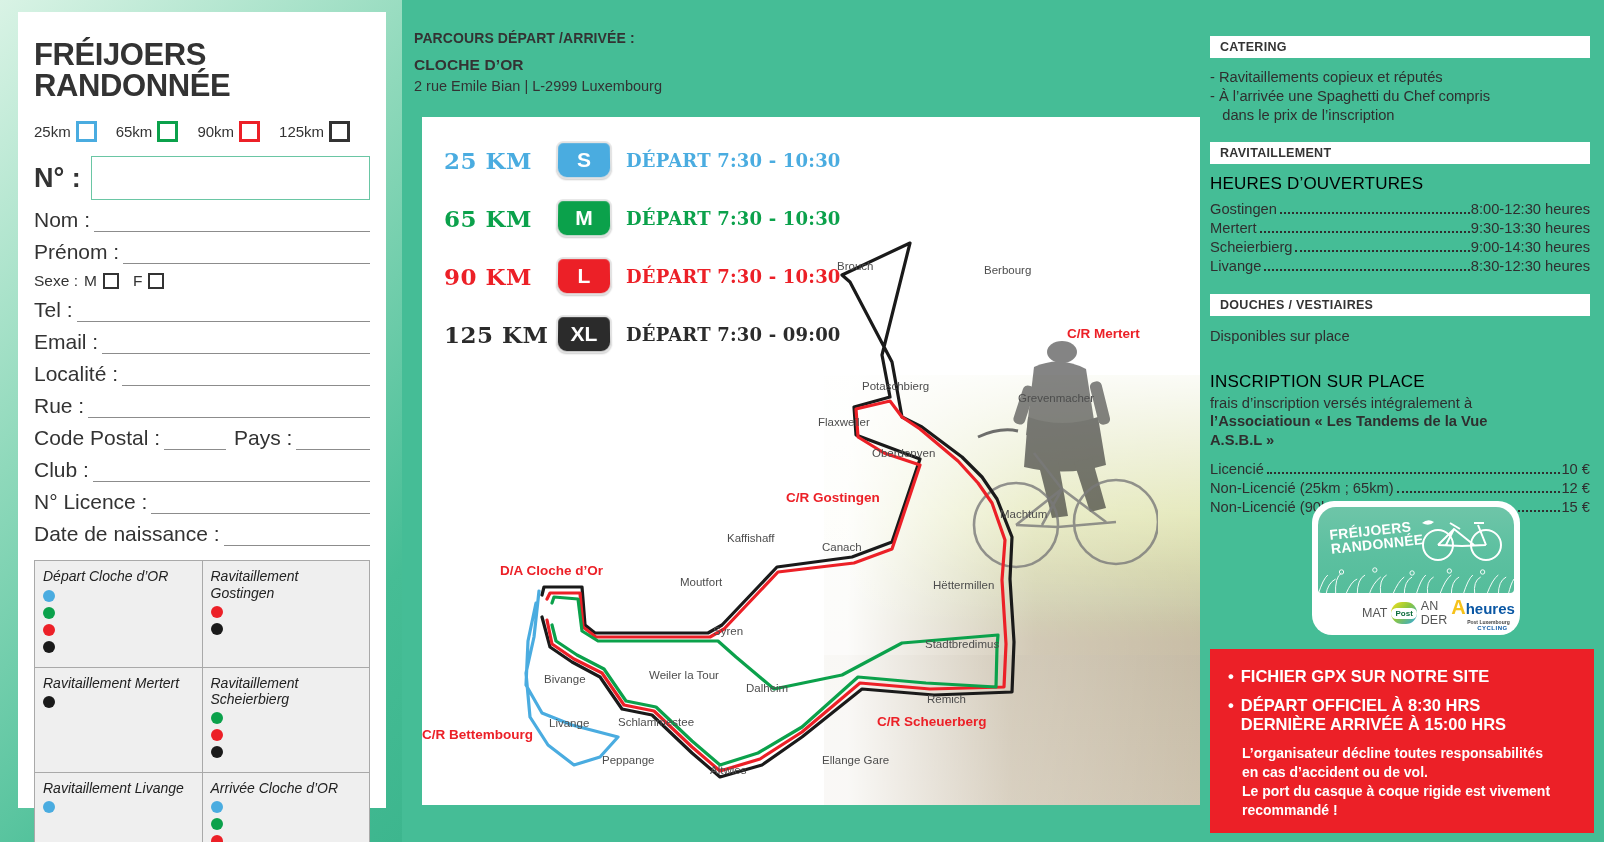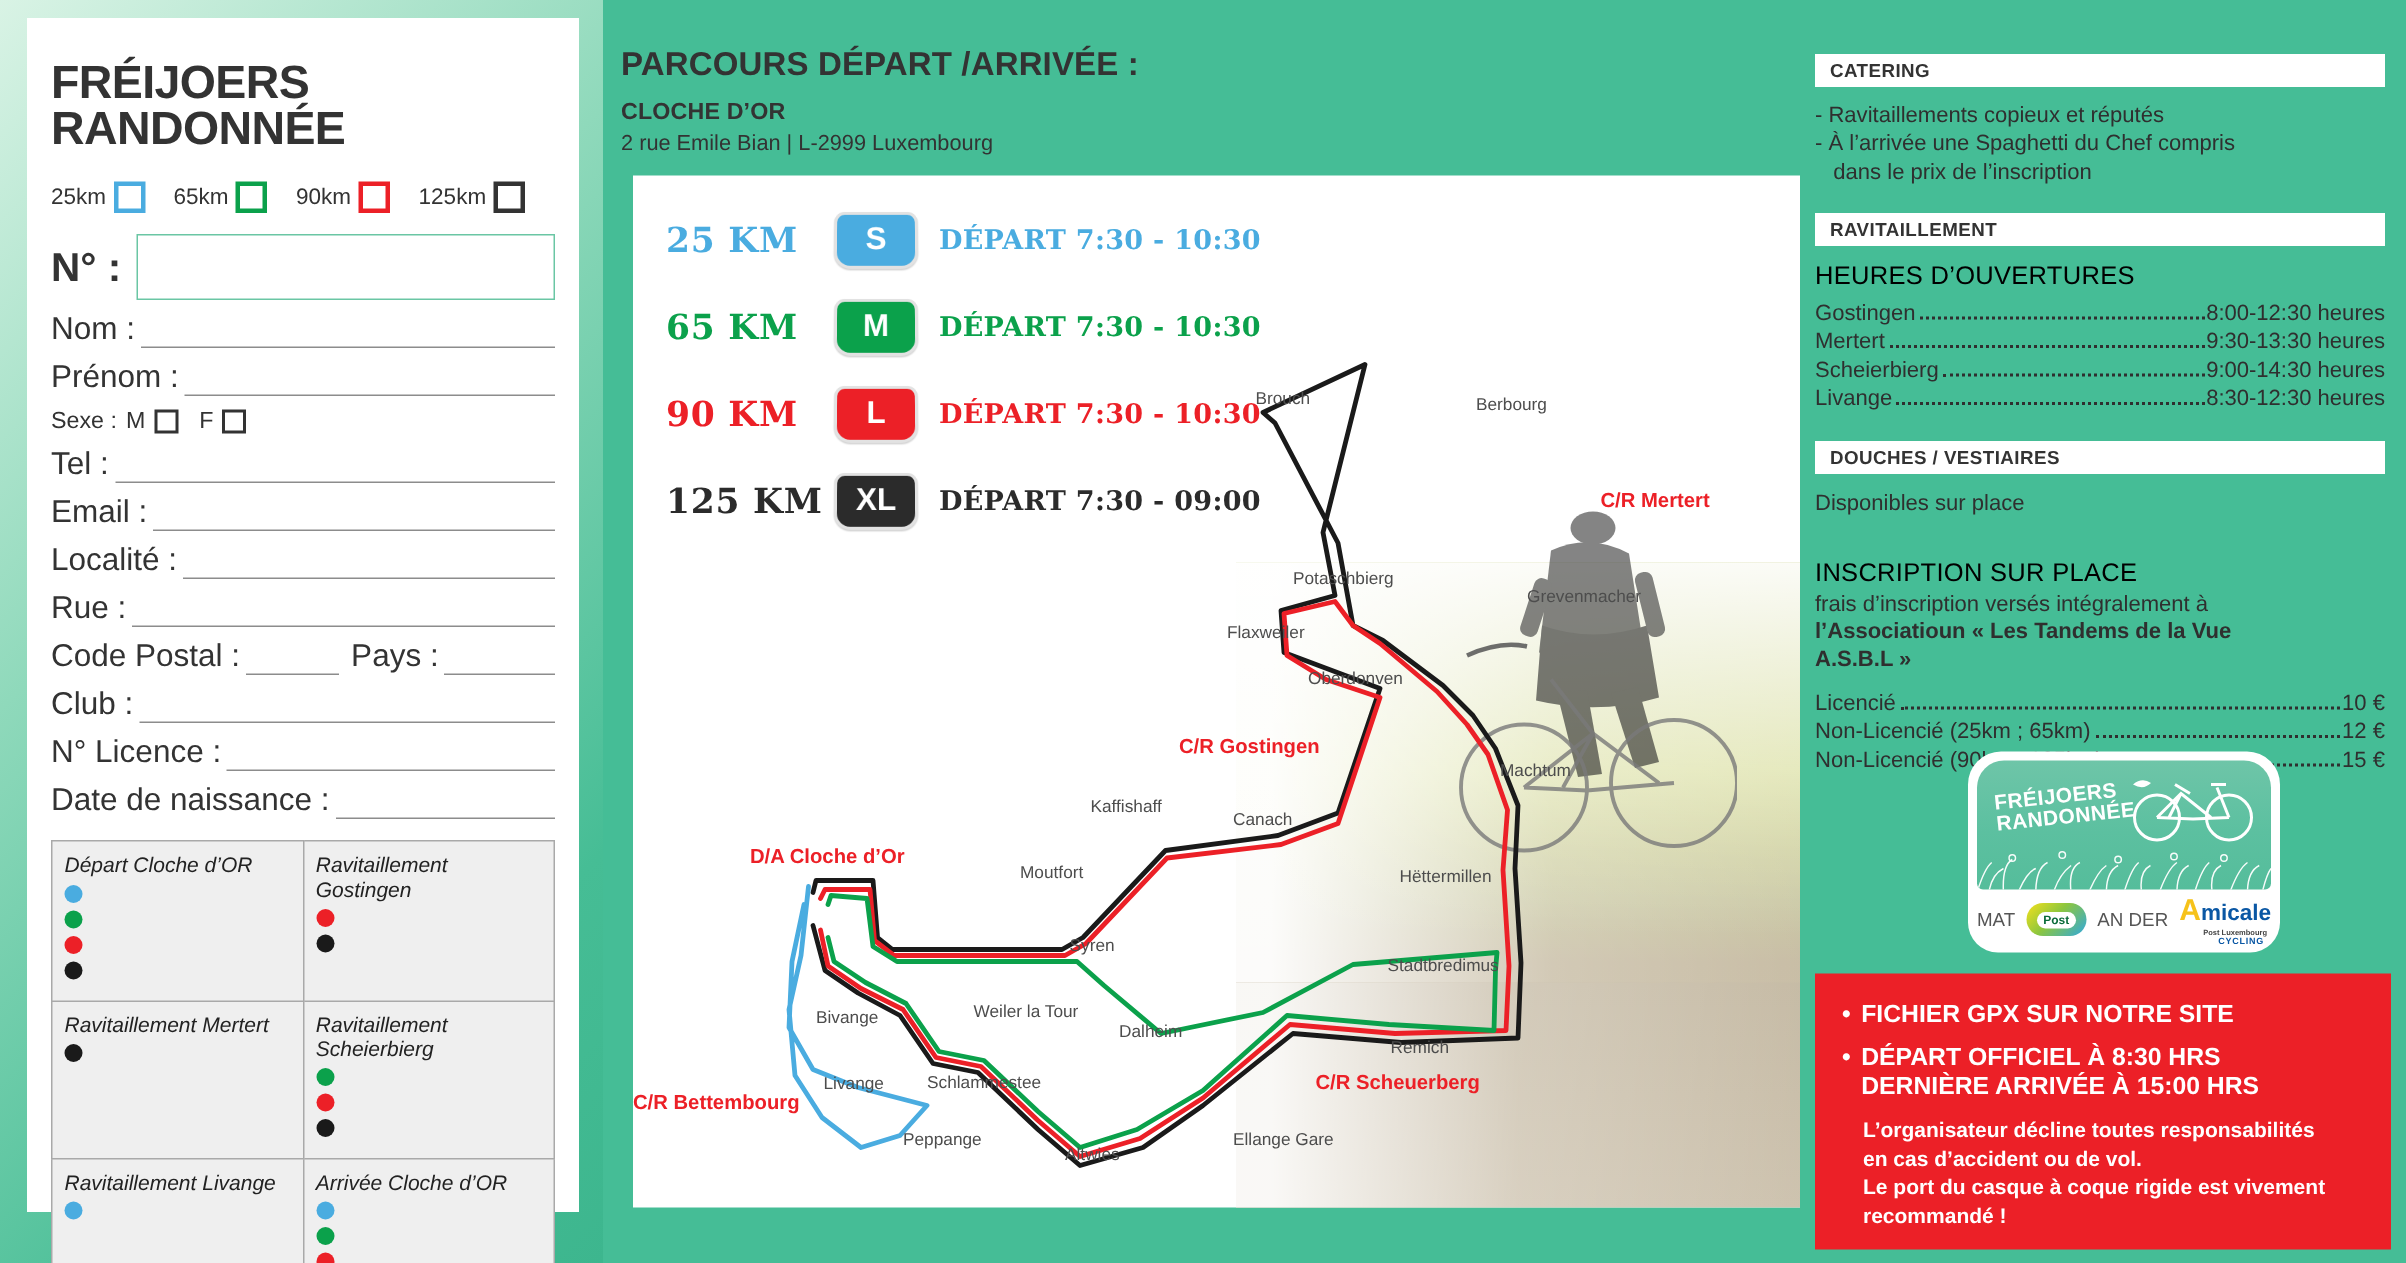--- a/index.html
+++ b/index.html
@@ -67,21 +67,21 @@
   .d-green { background: #0ba14b; }
   .d-red { background: #ec2027; }
   .d-black { background: #1a1a1a; }
 
   
   .center-panel {
     position: absolute; left: 402px; top: 0; width: 798px; height: 842px;
     background: #45bd96;
   }
   .ct-head { padding: 30px 0 0 12px; }
-  .ct-h1 { font-size: 22px; font-weight: bold; color: #333333; letter-spacing: 0.1px; }
+  .ct-h1 { font-size: 14px; font-weight: bold; color: #333333; letter-spacing: 0.1px; }
   .ct-h2 { font-size: 15.5px; font-weight: bold; color: #333333; margin-top: 10px; letter-spacing: 0.1px; }
   .ct-addr { font-size: 14.5px; color: #333333; margin-top: 4px; }
 
   .map-card {
     position: absolute; left: 20px; top: 117px; width: 872px; height: 688px;
     background: #ffffff; overflow: hidden;
   }
   .map-photo {
     position: absolute; right: 0; bottom: 0; width: 470px; height: 430px;
     background:
@@ -143,21 +143,21 @@
     overflow: hidden;
   }
   .logo-txt {
     position: absolute; left: 12px; top: 16px; color: #fff; font-weight: bold;
     font-size: 14px; line-height: 1.02; transform: rotate(-6deg); letter-spacing: 0.3px;
   }
   .logo-grass { position: absolute; left: 0; bottom: -2px; width: 100%; height: 34px; }
   .logo-bike { position: absolute; right: 6px; top: 8px; }
   .logo-foot {
     display: flex; align-items: center; justify-content: space-between;
-    height: 40px; gap: 4px; font-size: 12.5px; color: #555; font-weight: 500;
+    height: 40px; gap: 4px; font-size: 12.5px; color: #555; font-weight: 500; margin-left: 44px;
   }
   .post-chip {
     width: 40px; height: 22px; border-radius: 11px;
     background: linear-gradient(135deg,#f5e11a 0%, #8cc63f 45%, #2fa8e0 100%);
     display: flex; align-items: center; justify-content: center;
   }
   .post-chip span { font-size: 8px; font-weight: bold; color: #0b6b3a; background:#fff; border-radius:7px; padding:1px 4px; }
   .amicale { color: #0a57a4; font-weight: bold; font-size: 15px; position: relative; }
   .amicale .a-mark { color: #f6c21a; font-size: 20px; }
   .cyc { font-size: 6px; color: #0a57a4; letter-spacing: 0.5px; }
@@ -513,21 +513,21 @@
           </g>
         </svg>
       </div>
       <div class="logo-foot">
         <span>MAT</span>
         <span class="post-chip">
           <span>Post</span>
         </span>
         <span>AN DER</span>
         <span class="amicale">
-          <span class="a-mark">A</span><span>micale</span>
+          <span class="a-mark">A</span><span>heures</span>
           <span style="display:block;font-size:5px;color:#444;margin-left:16px">Post Luxembourg</span>
           <span class="cyc" style="display:block;margin-left:26px">CYCLING</span>
         </span>
       </div>
     </div>
 
     <div class="red-box">
       <div class="rb-bullet">
         <span class="bb">•</span>
         <span>FICHIER GPX SUR NOTRE SITE</span>

